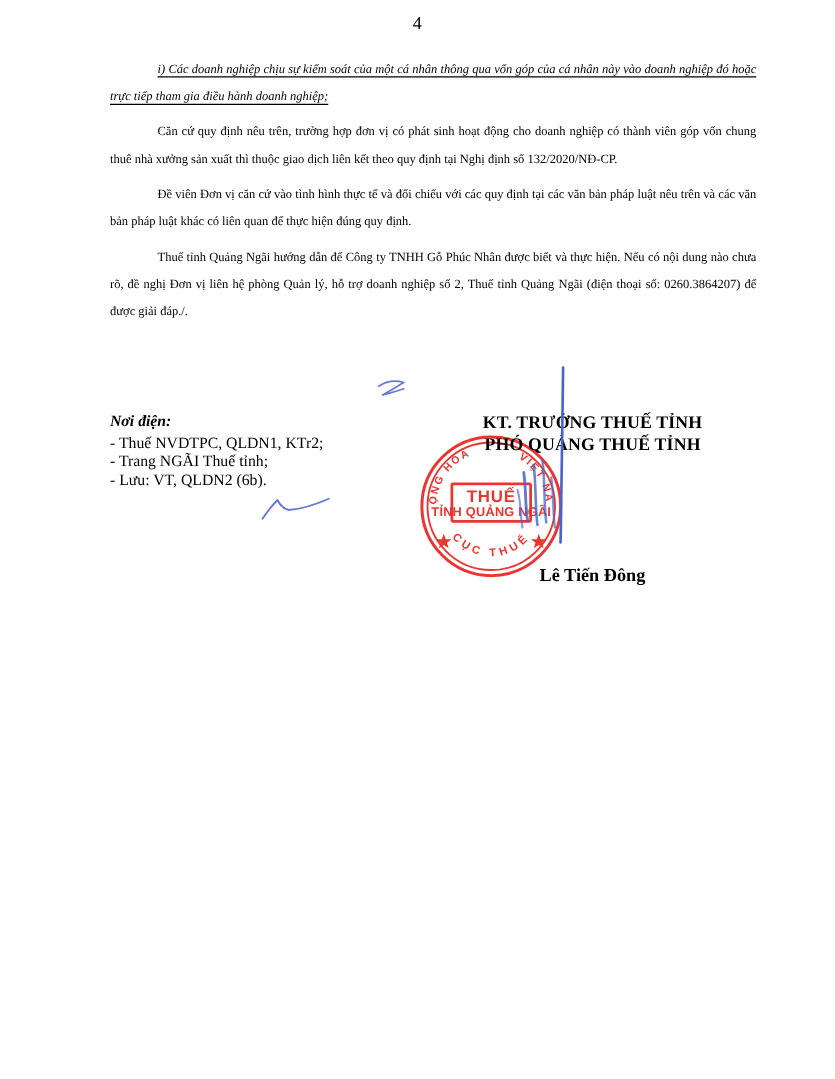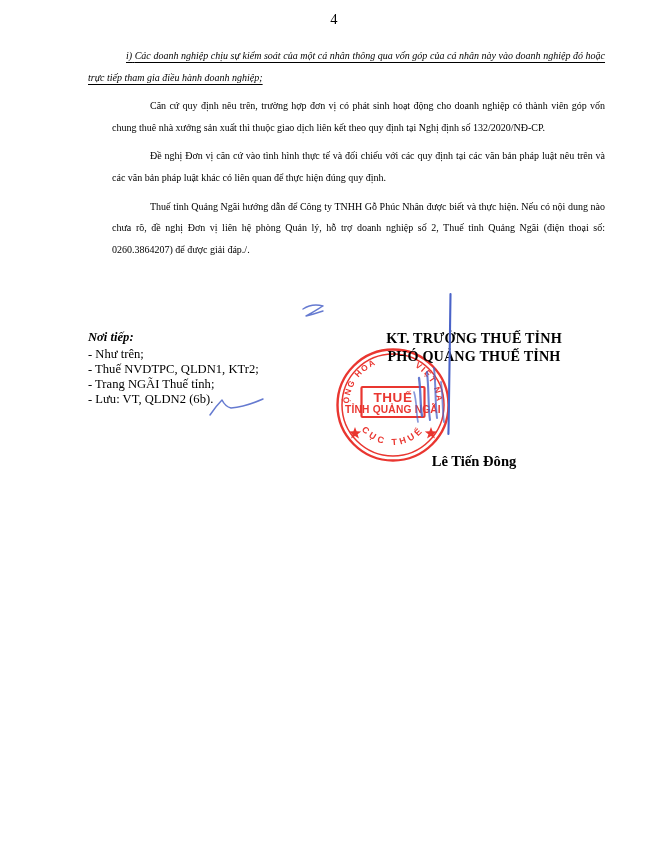--- a/index.html
+++ b/index.html
@@ -41,21 +41,20 @@
     margin: 0 0 0 0;
     font-size: 10px;
     line-height: 21.6px;
     text-align: justify;
     text-justify: inter-word;
     text-indent: 38px;
     hyphens: none;
   }
   p.para + p.para {
     margin-top: 7px;
-    margin-left: 24px;
   }
 
   
   p.clause {
     font-style: italic;
     text-decoration: underline;
     text-underline-offset: 2.5px;
     text-decoration-thickness: from-font;
   }
   p.clause .marker {
@@ -148,30 +147,29 @@
 <div class="page">
 
   <div class="page-number">4</div>
 
   <div class="content">
 
     <p class="para clause"><span class="marker">i)</span><span>&nbsp;</span><span>Các doanh nghiệp chịu sự kiểm soát của một cá nhân thông qua vốn góp của cá nhân này vào doanh nghiệp đó hoặc trực tiếp tham gia điều hành doanh nghiệp;</span></p>
 
     <p class="para">Căn cứ quy định nêu trên, trường hợp đơn vị có phát sinh hoạt động cho doanh nghiệp có thành viên góp vốn chung thuê nhà xưởng sản xuất thì thuộc giao dịch liên kết theo quy định tại Nghị định số 132/2020/NĐ-CP.</p>
 
-    <p class="para">Đề nghị Đơn vị căn cứ vào tình hình thực tế và đối chiếu với các quy định tại các văn bản pháp luật nêu trên và các văn bản pháp luật khác có liên quan để thực hiện đúng quy định.</p>
+    <p class="para">Đề viên Đơn vị căn cứ vào tình hình thực tế và đối chiếu với các quy định tại các văn bản pháp luật nêu trên và các văn bản pháp luật khác có liên quan để thực hiện đúng quy định.</p>
 
     <p class="para"><span>Thuế tỉnh Quảng Ngãi hướng dẫn để Công ty TNHH Gỗ Phúc Nhân được biết và thực hiện. Nếu có nội dung nào chưa rõ, đề nghị Đơn vị liên hệ phòng Quản lý, hỗ trợ doanh nghiệp số 2, Thuế tỉnh Quảng Ngãi </span><span class="inline-italic">(điện thoại số: 0260.3864207)</span><span> để được giải đáp./.</span></p>
   </div>
 
   <div class="lower">
 
     <div class="recipients">
-      <div class="recipients-title">Nơi tiếp:</div>
-      <div class="recipients-item">- Như trên;</div>
+      <div class="recipients-title">Nơi điện:</div>
       <div class="recipients-item">- Thuế NVDTPC, QLDN1, KTr2;</div>
       <div class="recipients-item">- Trang NGÃI Thuế tỉnh;</div>
       <div class="recipients-item">- Lưu: VT, QLDN2 (6b).</div>
     </div>
 
     <div class="signature-block">
       <div class="sig-line">KT. TRƯỞNG THUẾ TỈNH</div>
       <div class="sig-line">PHÓ QUẢNG THUẾ TỈNH</div>
       <div class="signer-name">Lê Tiến Đông</div>
     </div>

